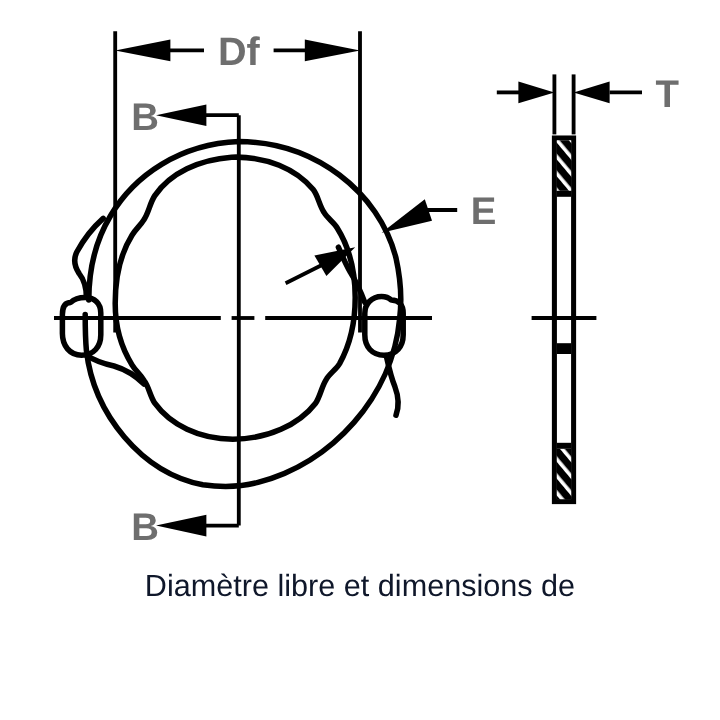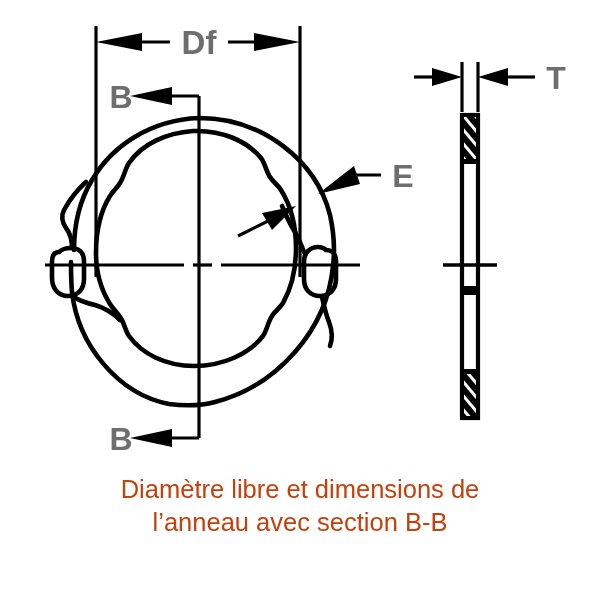--- a/index.html
+++ b/index.html
@@ -11,21 +11,21 @@
     position:relative;
   }
   #stage{position:absolute;left:0;top:0;width:600px;height:596px;}
   svg#drawing{position:absolute;left:0;top:0;width:600px;height:600px;display:block;}
   .caption-wrap{
     position:absolute;
     left:0;
     top:473px;
     width:600px;
     text-align:center;
-    color:#c2410c;
+    color:#0f172a;
     font-size:25.5px;
     line-height:33px;
     font-family:"Liberation Sans", sans-serif;
     letter-spacing:0px;
   }
   .caption-line{display:block;white-space:nowrap;}
 </style>
 </head>
 <body>
 
@@ -184,16 +184,15 @@
       <text x="121" y="450" font-family="Liberation Sans, sans-serif" font-size="32" font-weight="bold" fill="#6e6e6e" text-anchor="middle">B</text>
 
       <text x="403" y="187" font-family="Liberation Sans, sans-serif" font-size="32" font-weight="bold" fill="#6e6e6e" text-anchor="middle">E</text>
 
       <text x="556" y="89" font-family="Liberation Sans, sans-serif" font-size="32" font-weight="bold" fill="#6e6e6e" text-anchor="middle">T</text>
     </g>
   </svg>
 
   <div class="caption-wrap">
     <span class="caption-line">Diamètre libre et dimensions de</span>
-    <span class="caption-line">l’anneau avec section B-B</span>
   </div>
 
 </div>
 
 </body></html>

